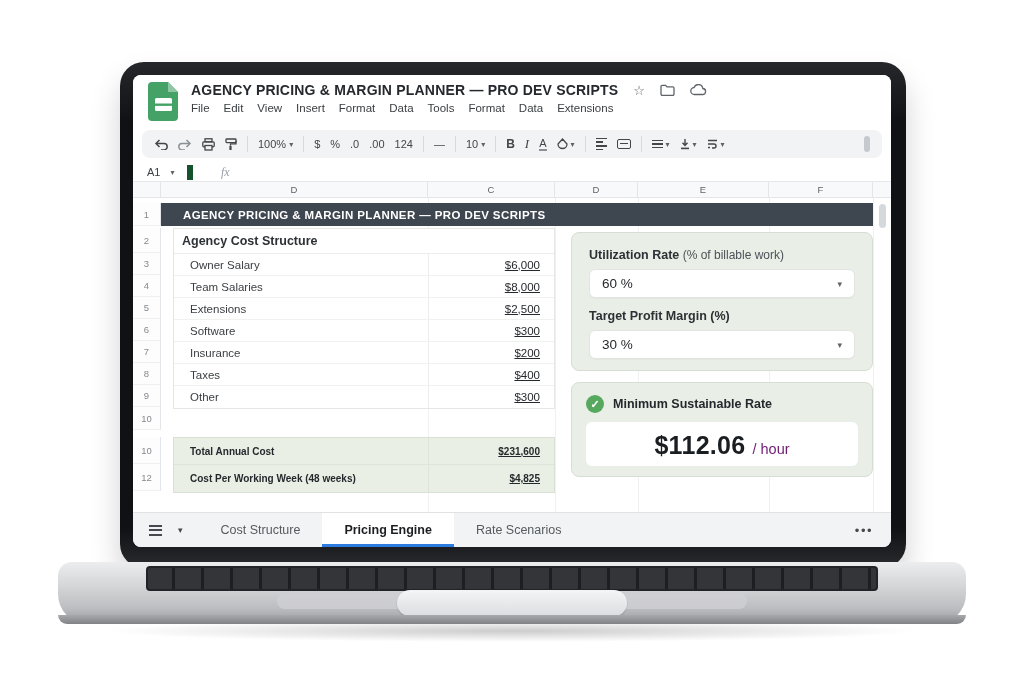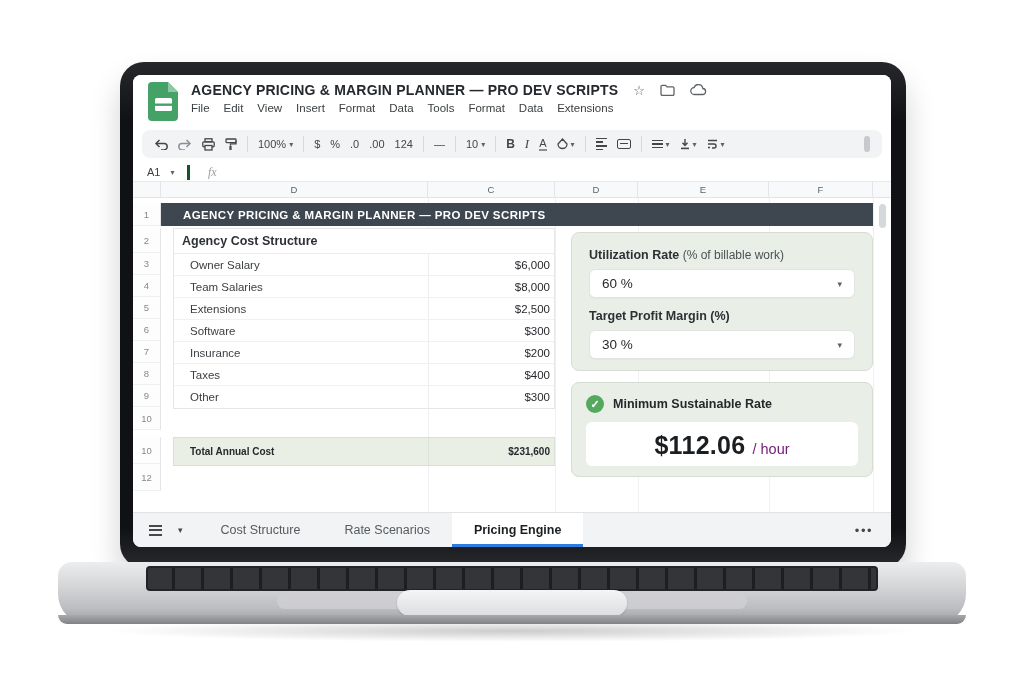--- a/index.html
+++ b/index.html
@@ -55,21 +55,21 @@
   .merge-box:after { content:""; position:absolute; left:2px; right:2px; top:3px; height:1.4px; background:#43474a; }
   .tb-scroll { margin-left:auto; width:6px; height:16px; background:#c6cace; border-radius:3px; }
   .ucolor { position:relative; padding-bottom:2px; }
   .ucolor:after { content:""; position:absolute; left:0; right:0; bottom:0; height:2.5px; background:#8b9096; }
 
   
   .formula-bar { position:absolute; left:0; right:0; top:88px; height:19px; display:flex; align-items:center;
     border-bottom:1px solid #e6e8ea; font-size:11px; color:#3c4043;text-align:center; }
   .cell-ref { width:46px; padding-left:14px; display:flex; align-items:center; gap:10px; }
   .fx { font-style:italic; color:#9aa0a6; font-family:"Liberation Serif", serif; font-size:12px;
-    border-left:3px solid #14532d; padding-left:18px; margin-left:8px; }
+    border-left:6px solid #14532d; padding-left:28px; margin-left:8px; }
 
   
   .col-headers { position:absolute; left:0; right:0; top:107px; height:16px; display:flex;
     background:#f8f9fa; border-bottom:1px solid #e3e5e8; font-size:9.5px; color:#5f6368; }
   .col-h { border-right:1px solid #e3e5e8; display:flex; align-items:center; justify-content:center; }
   .corner { width:28px; }
   .cw1{width:267px} .cw2{width:127px} .cw3{width:83px} .cw4{width:131px} .cw5{width:104px}
   .col-fill { flex:1; border-right:none; }
 
   
@@ -82,21 +82,21 @@
   .banner { position:absolute; left:28px; top:5px; width:712px; height:23px; background:#3e4650; z-index:1;
     color:#fff; font-weight:bold; font-size:11.5px; letter-spacing:.4px; display:flex; align-items:center; padding-left:22px; }
 
   .cost-card { position:absolute; left:40px; top:30px; width:382px; z-index:1; background:#fff;
     border:1px solid #e4e7e4; }
   .sec-row { height:25px; display:flex; align-items:center; padding-left:8px;
     font-size:12.5px; font-weight:bold; color:#2d3136; border-bottom:1px solid #eceeec; }
   .c-row { height:22px; display:flex; align-items:center; border-bottom:1px solid #f0f2f0; font-size:11.5px; color:#3c4043; }
   .c-row:last-child { border-bottom:none; }
   .c-label { width:255px; padding-left:16px; }
-  .c-val { width:127px; text-align:right; padding-right:4px; border-left:1px solid #eceeec; align-self:stretch; display:flex; align-items:center; justify-content:flex-end; color:#26292d; }
+  .c-val { width:127px; text-align:right; padding-right:14px; border-left:1px solid #eceeec; align-self:stretch; display:flex; align-items:center; justify-content:flex-end; color:#26292d;text-decoration:underline; }
 
   .total-card { position:absolute; left:40px; top:239px; width:382px; z-index:1;
     background:#e9efe4; border:1px solid #d9e0d4; }
   .t-row { height:27px; display:flex; align-items:center; font-size:10px; font-weight:bold; color:#25292d;
     border-bottom:1px solid #dde4d8; }
   .t-row:last-child { border-bottom:none; }
 
   
   .panel { position:absolute; left:438px; width:302px; background:#e9efe7; border:1px solid #d6ddd3;
     border-radius:8px; z-index:1; }
@@ -352,20 +352,24 @@
             <span class="c-label">Other</span>
             <span class="c-val">$300</span>
           </div>
         </div>
 
         <div class="total-card">
           <div class="t-row">
             <span class="c-label">Total Annual Cost</span>
             <span class="c-val" style="border-left-color:#dde4d8;font-weight:bold">$231,600</span>
           </div>
+          <div class="t-row">
+            <span class="c-label">Cost Per Working Week (48 weeks)</span>
+            <span class="c-val" style="border-left-color:#dde4d8;font-weight:bold">$4,825</span>
+          </div>
         </div>
 
         <div class="panel panel1">
           <div class="p-label"><b>Utilization Rate</b><span class="p-note"> (% of billable work)</span></div>
           <div class="dropdown">
             <span>60 %</span>
             <span class="dd-caret">▾</span>
           </div>
           <div class="p-label"><b>Target Profit Margin (%)</b></div>
           <div class="dropdown">
@@ -389,22 +393,22 @@
       <div class="tabbar">
         <div class="tab-tools">
           <span class="hamburger">
               <i></i>
               <i></i>
               <i></i>
             </span>
           <span class="tab-caret">▾</span>
         </div>
         <div class="tab">Cost Structure</div>
+        <div class="tab active">Pricing Engine</div>
         <div class="tab">Rate Scenarios</div>
-        <div class="tab active">Pricing Engine</div>
         <div class="tab-more">•••</div>
       </div>
 
     </div>
   </div>
 
   <div class="floor-shadow"></div>
   <div class="base">
     <div class="kb"></div>
     <div class="trackpad"></div>

